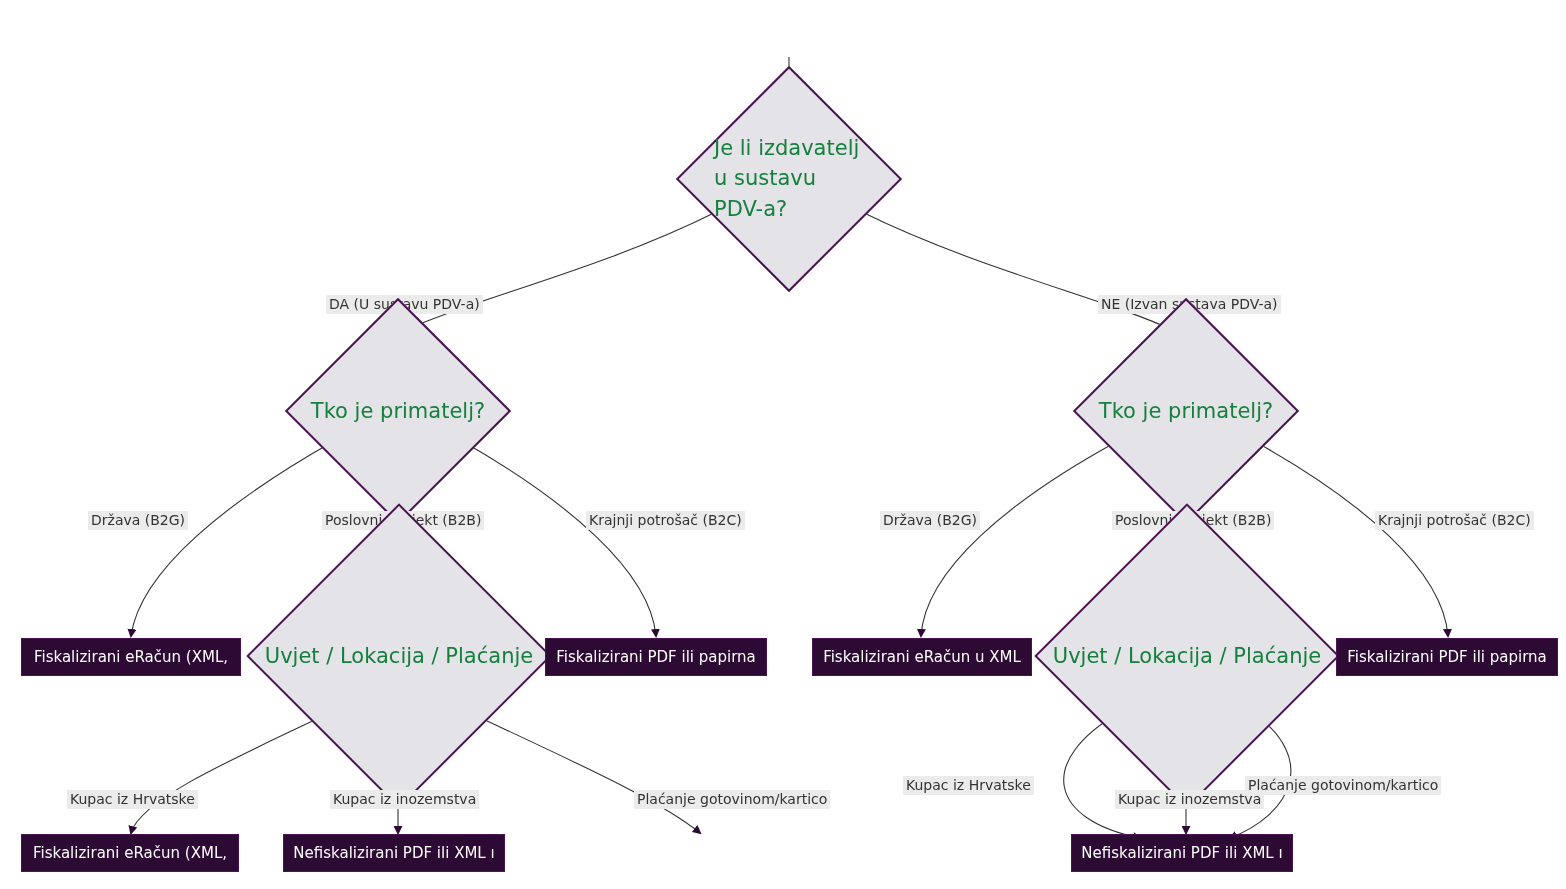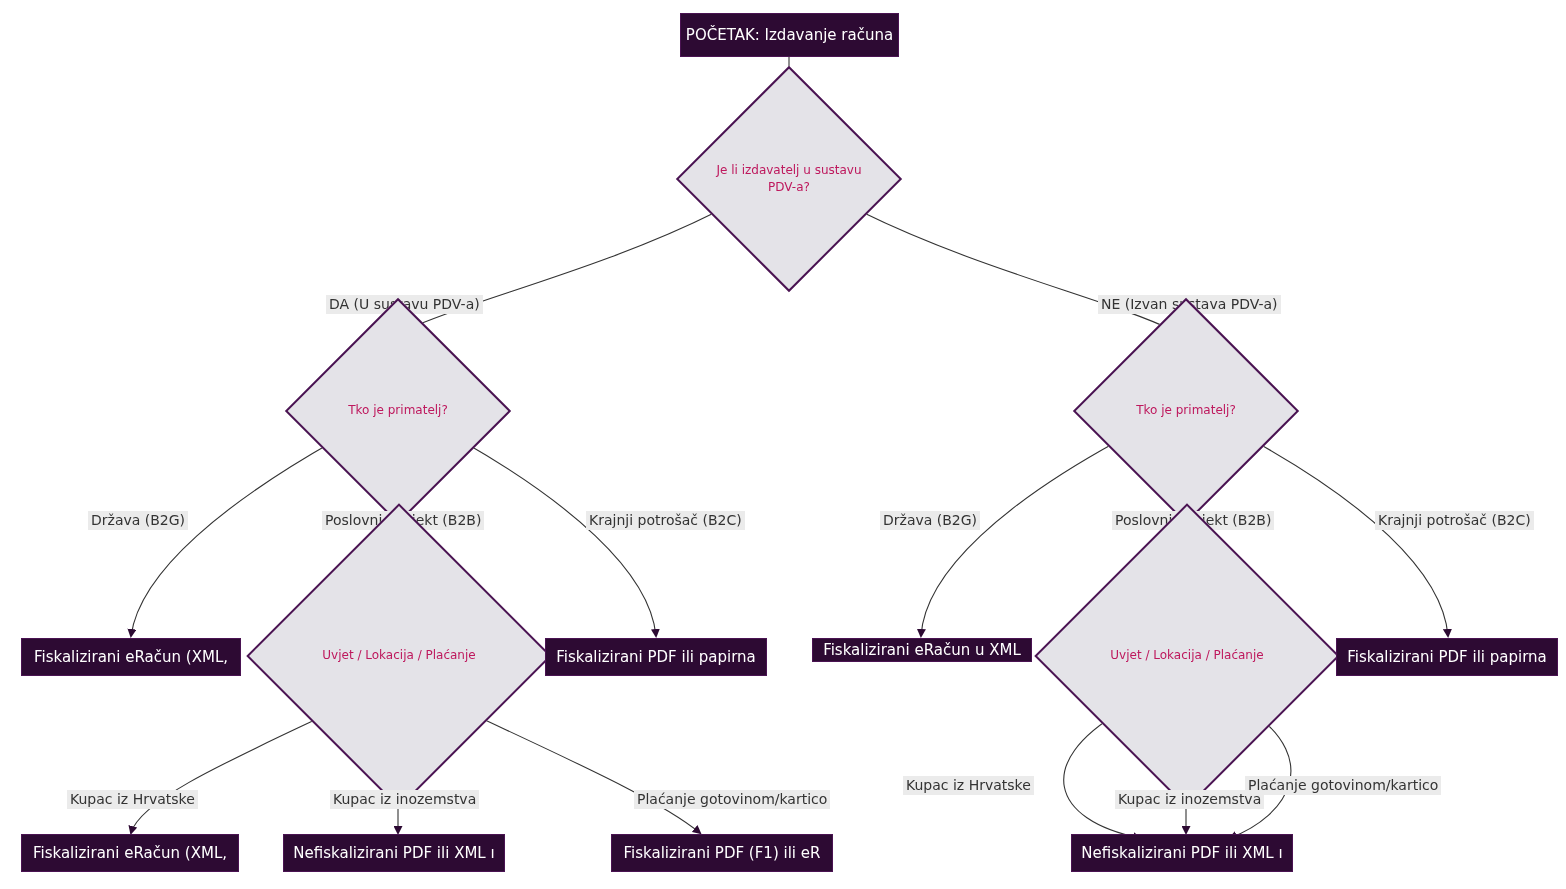--- a/index.html
+++ b/index.html
@@ -31,23 +31,22 @@
   .diamond-shape{
     position:absolute;left:0;top:0;width:100%;height:100%;
     background:#e4e3e8;
     border:2px solid #4a1352;
     box-sizing:border-box;
     transform:rotate(45deg);
   }
   .diamond-label{
     position:absolute;left:50%;top:50%;
     transform:translate(-50%,-50%);
-    color:#be185d;
-    font-size:12px;
-    text-align:center;
+    color:#15803d;
+    font-size:21px;
     line-height:1.45;
     white-space:nowrap;
     pointer-events:none;
   }
   .diamond-label.two-line{white-space:normal;width:150px;}
 
   
   .elabel{
     position:absolute;
     background:#ebebeb;
@@ -96,23 +95,20 @@
       <path d="M468,712 C570,760 660,800 700,833"></path>
 
       <path d="M1120,712 C1035,762 1050,820 1140,838"></path>
 
       <path d="M1186,765 L1186,833"></path>
 
       <path d="M1252,712 C1320,760 1290,815 1230,838"></path>
     </g>
   </svg>
 
-  <div class="box start" style="left:680px;top:13px;width:219px;height:44px;">
-    <span>POČETAK: Izdavanje računa</span>
-  </div>
 
   <div class="diamond-wrap" style="left:709px;top:99px;width:160px;height:160px;">
     <div class="diamond-shape"></div>
     <div class="diamond-label two-line">Je li izdavatelj u sustavu PDV-a?</div>
   </div>
 
   <div class="elabel" style="left:326px;top:295px;">DA (U sustavu PDV-a)</div>
   <div class="elabel" style="left:1098px;top:295px;">NE (Izvan sustava PDV-a)</div>
 
   <div class="diamond-wrap" style="left:318px;top:331px;width:160px;height:160px;">
@@ -140,34 +136,31 @@
   <div class="elabel" style="left:67px;top:790px;">Kupac iz Hrvatske</div>
   <div class="elabel" style="left:330px;top:790px;">Kupac iz inozemstva</div>
   <div class="elabel" style="left:634px;top:790px;">Plaćanje gotovinom/kartico</div>
 
   <div class="box" style="left:21px;top:834px;width:218px;height:38px;">
     <span>Fiskalizirani eRačun (XML,</span>
   </div>
   <div class="box" style="left:283px;top:834px;width:222px;height:38px;">
     <span>Nefiskalizirani PDF ili XML ı</span>
   </div>
-  <div class="box" style="left:611px;top:834px;width:222px;height:38px;">
-    <span>Fiskalizirani PDF (F1) ili eR</span>
-  </div>
 
   <div class="diamond-wrap" style="left:1106px;top:331px;width:160px;height:160px;">
     <div class="diamond-shape"></div>
     <div class="diamond-label">Tko je primatelj?</div>
   </div>
 
   <div class="elabel" style="left:880px;top:511px;">Država (B2G)</div>
   <div class="elabel" style="left:1112px;top:511px;">Poslovni subjekt (B2B)</div>
   <div class="elabel" style="left:1375px;top:511px;">Krajnji potrošač (B2C)</div>
 
-  <div class="box" style="left:812px;top:638px;width:220px;height:24px;justify-content:center;">
+  <div class="box" style="left:812px;top:638px;width:220px;height:38px;justify-content:center;">
     <span>Fiskalizirani eRačun u XML</span>
   </div>
 
   <div class="diamond-wrap" style="left:1079px;top:548px;width:216px;height:216px;">
     <div class="diamond-shape"></div>
     <div class="diamond-label">Uvjet / Lokacija / Plaćanje</div>
   </div>
 
   <div class="box" style="left:1336px;top:638px;width:222px;height:38px;">
     <span>Fiskalizirani PDF ili papirna</span>

